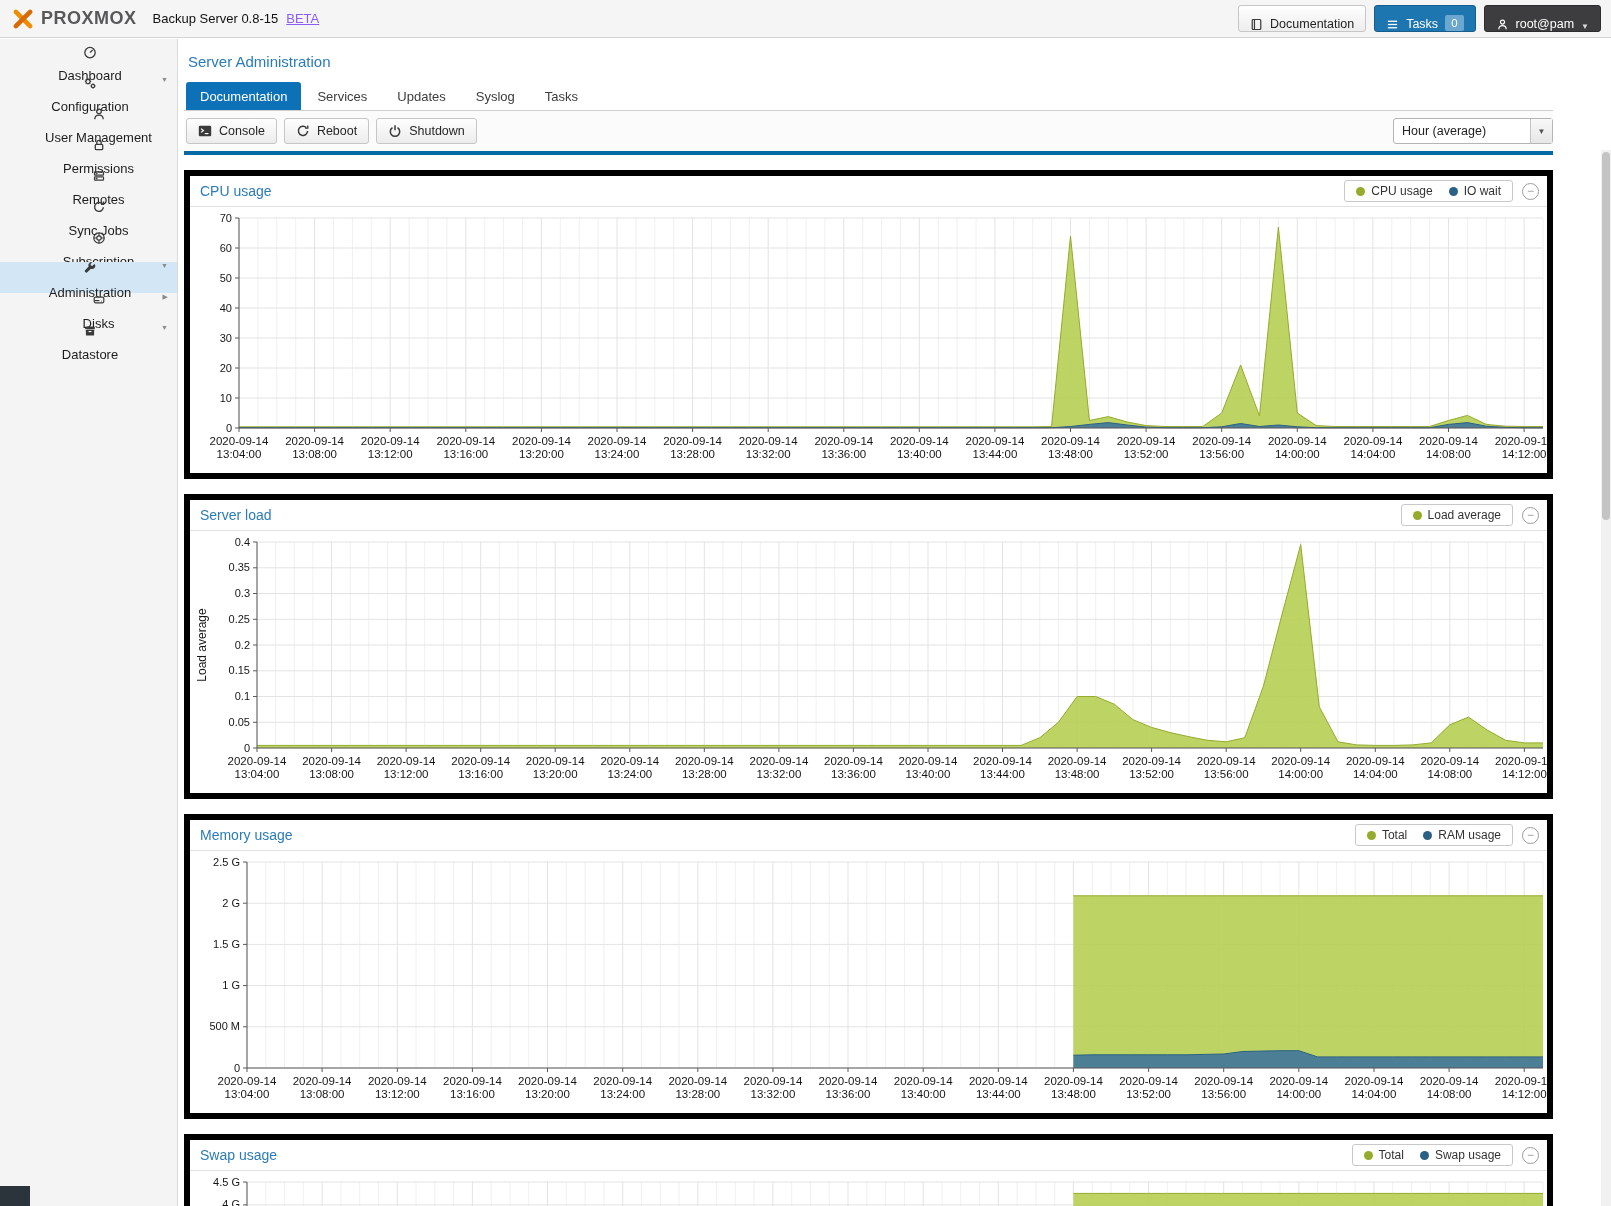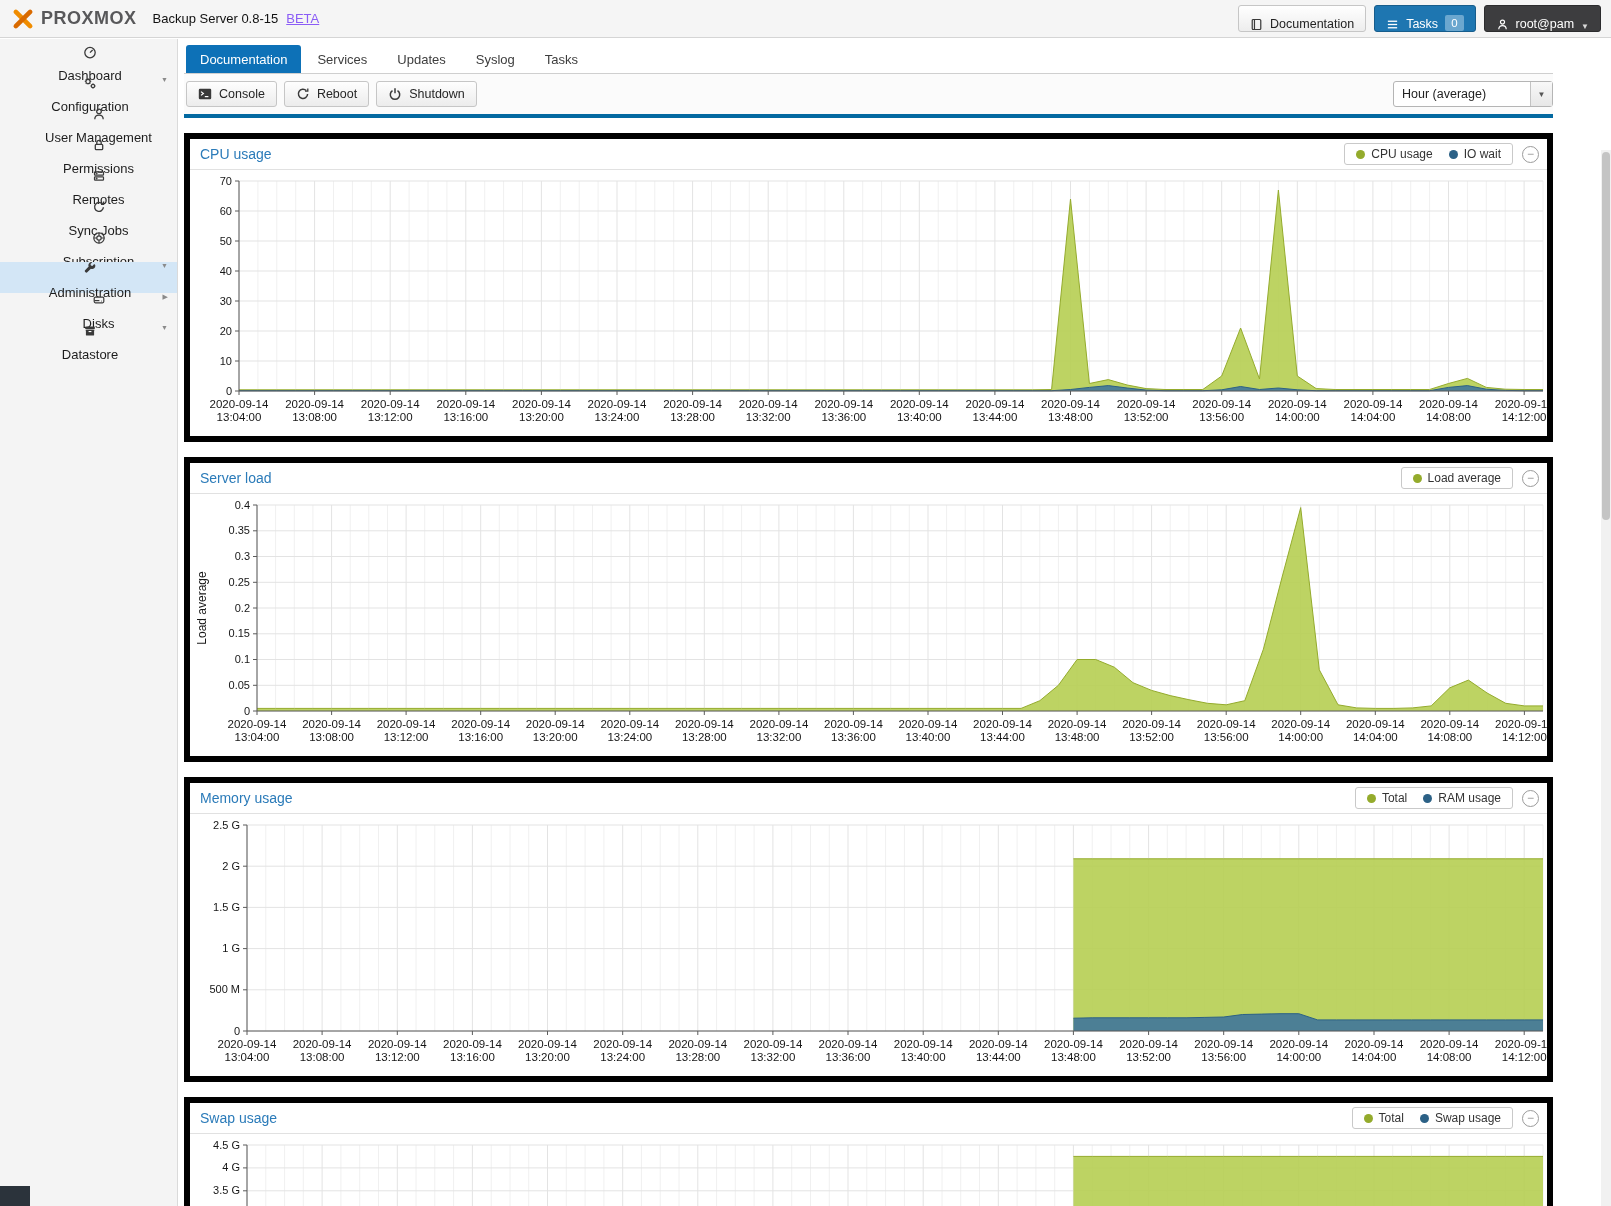--- a/index.html
+++ b/index.html
@@ -222,20 +222,21 @@
           <rect x="2.9" y="5.8" width="8.2" height="5.6" rx="0.4" fill="#3a3a3a"></rect>
           <rect x="5.6" y="7" width="2.8" height="1.1" fill="#fff"></rect>
         </svg>
     </span>
     <span class="slabel">Datastore</span>
     <span class="scaret">▼</span>
   </div>
 </nav>
 
 <main class="main">
+  <div class="page-title">Server Administration</div>
 
   <div class="tabstrip">
     <div class="tab active">Documentation</div>
     <div class="tab">Services</div>
     <div class="tab">Updates</div>
     <div class="tab">Syslog</div>
     <div class="tab">Tasks</div>
   </div>
 
   <div class="toolbar">

